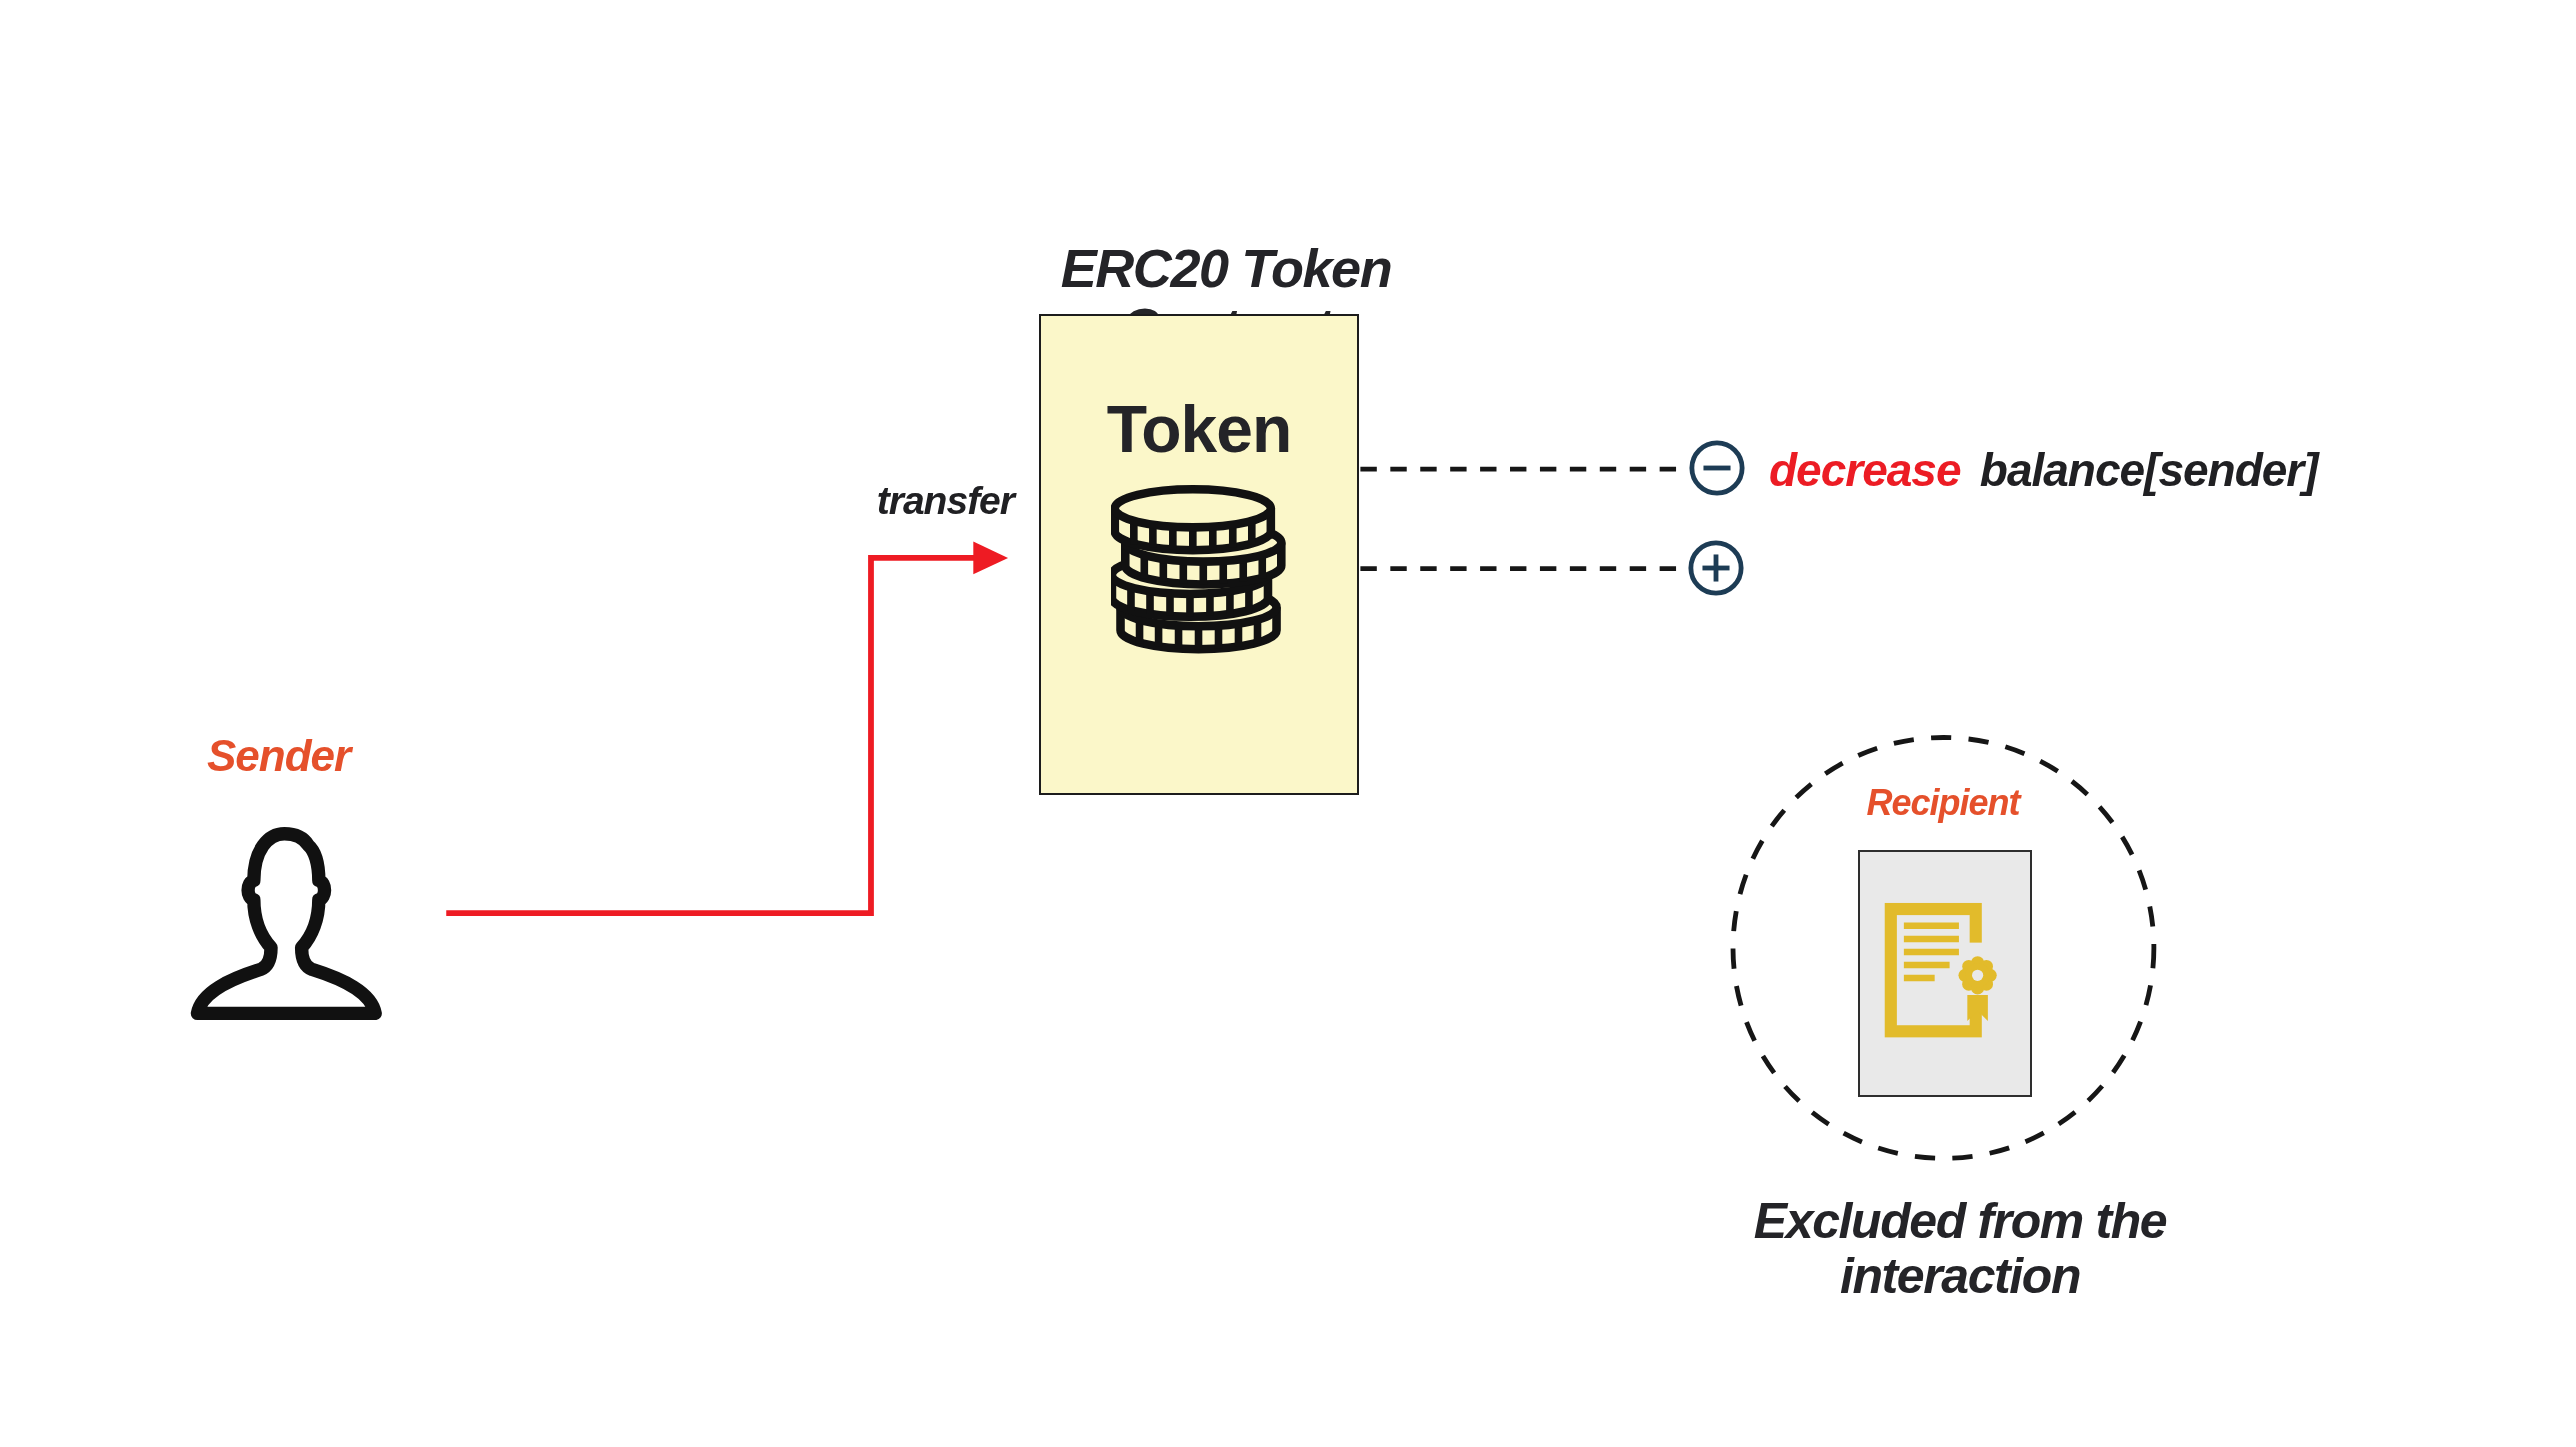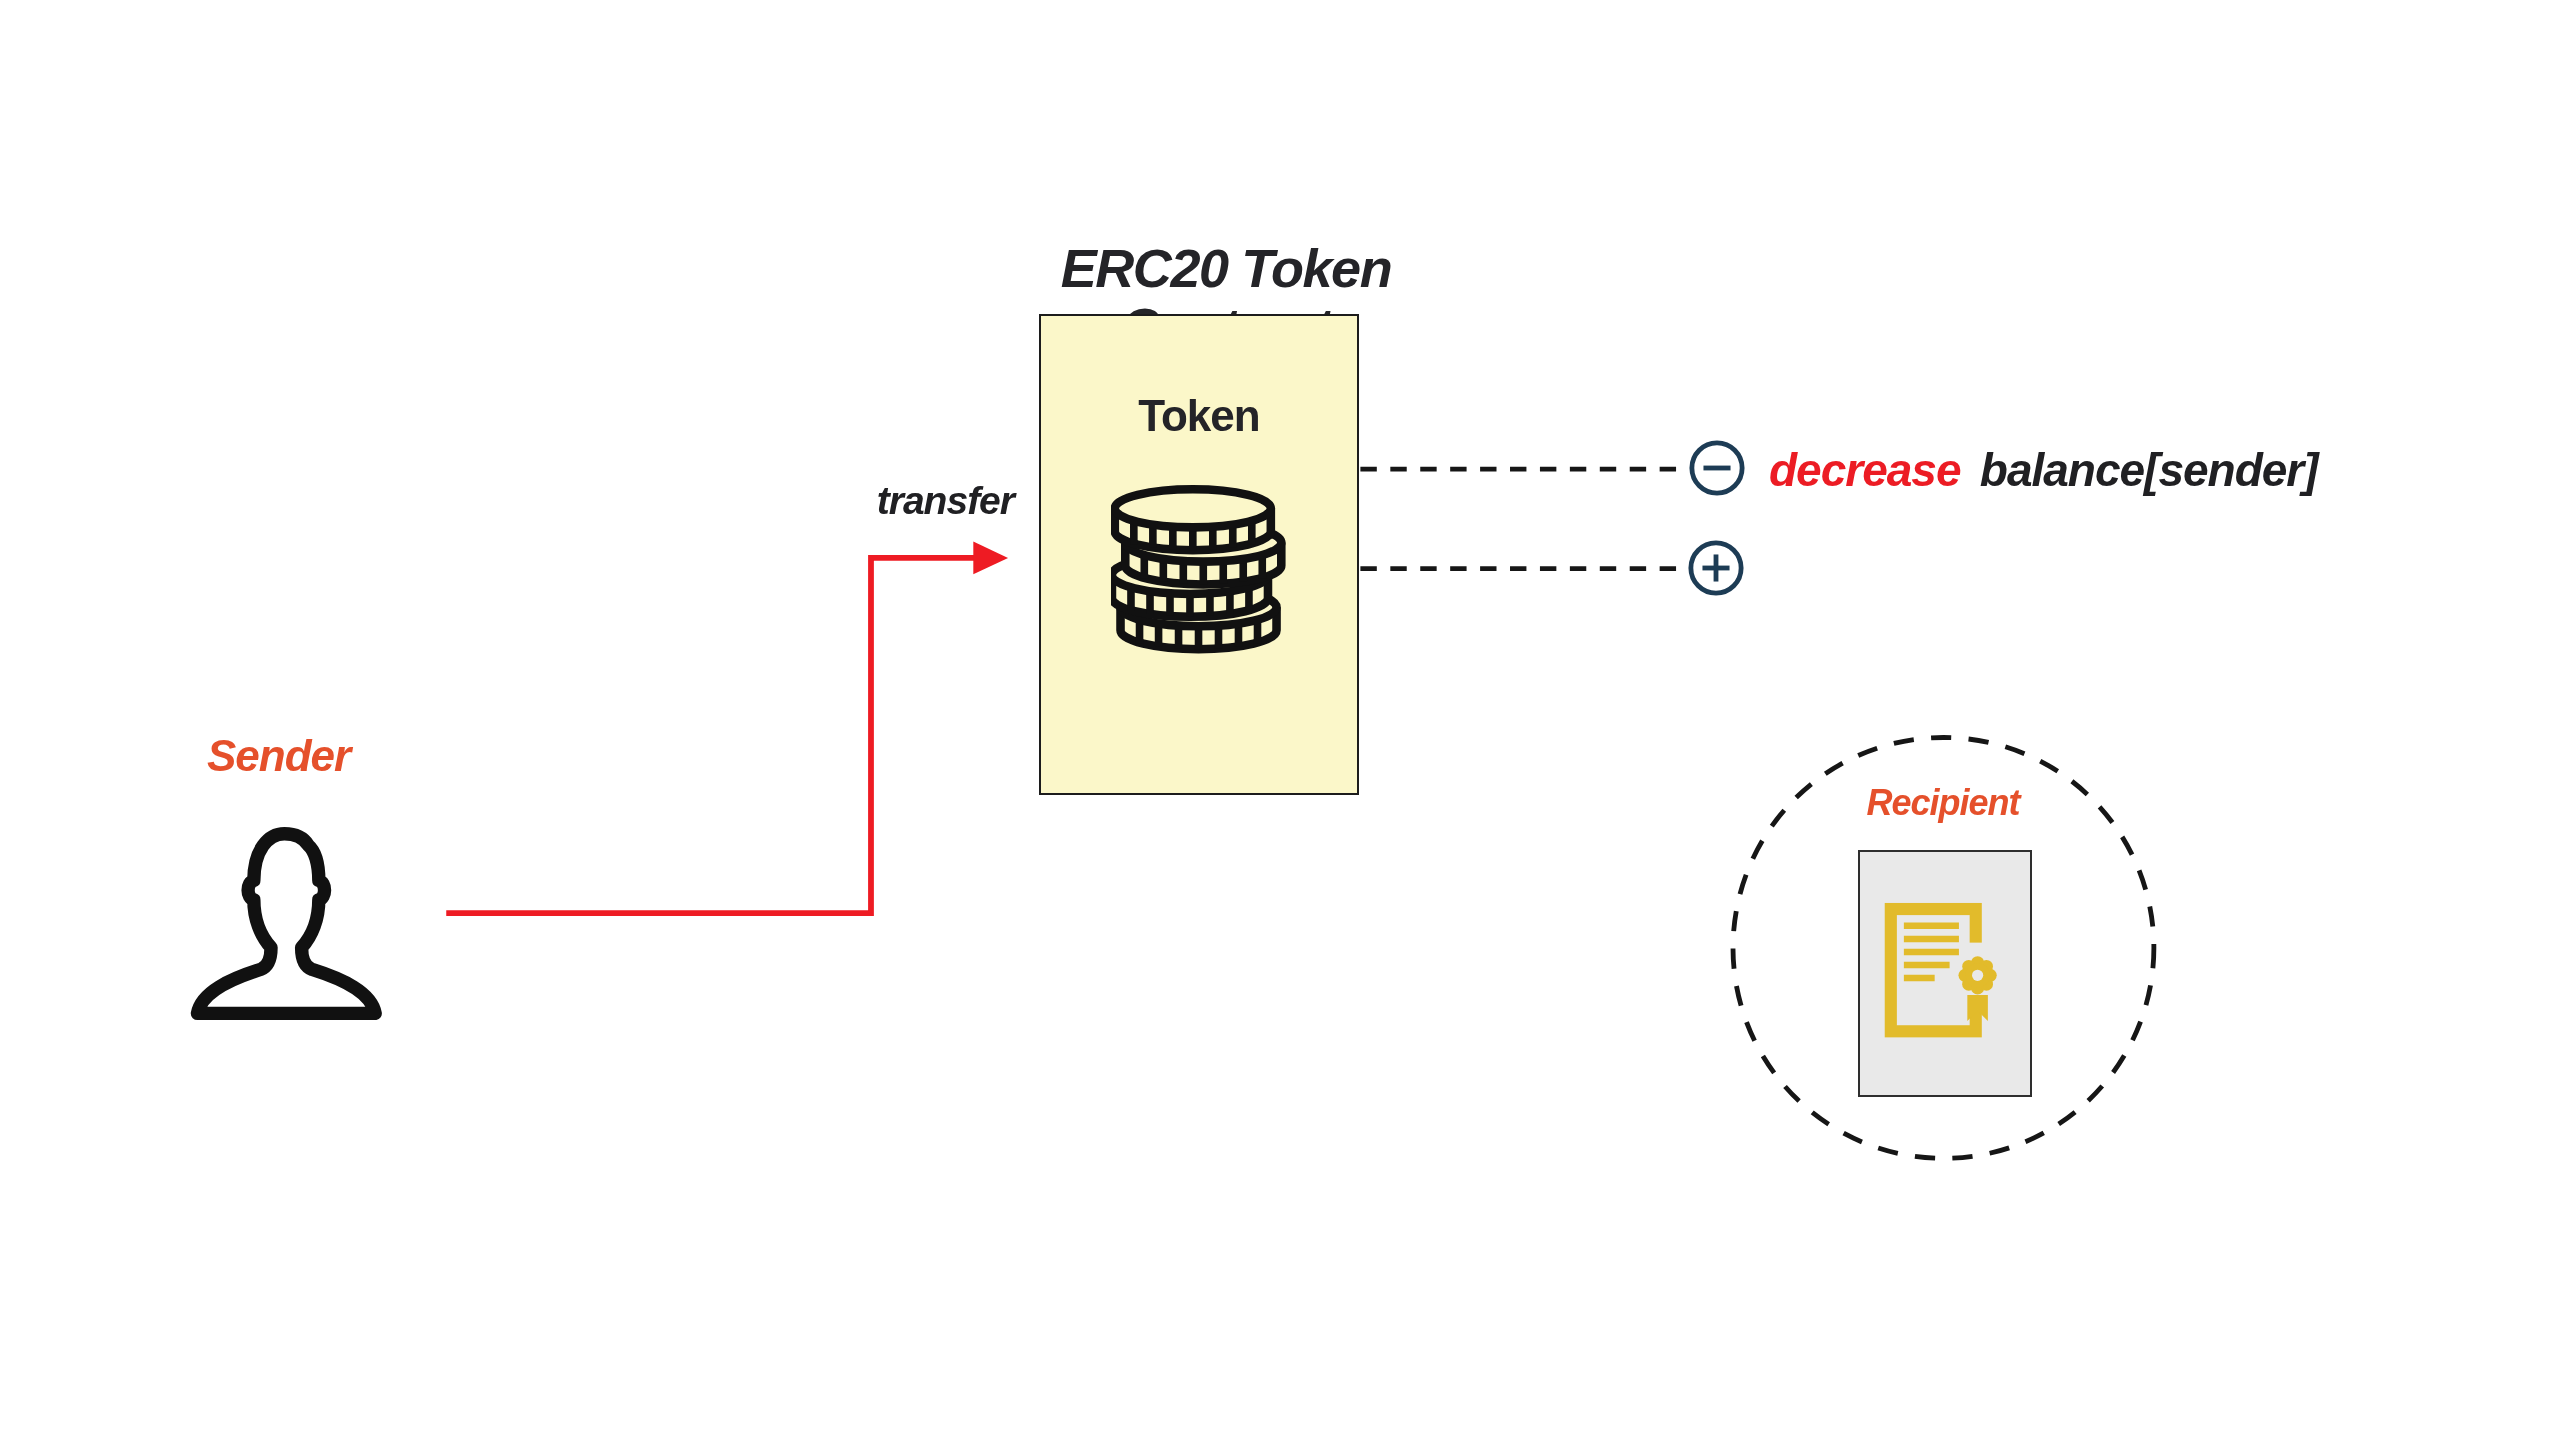--- a/index.html
+++ b/index.html
@@ -20,21 +20,21 @@
     color:var(--title-ink);letter-spacing:-1.4px;line-height:1.1;
   }
   .token-box{
     left:1039px;top:314px;width:320px;height:481px;
     background:var(--box-yellow);
     border:2.9px solid var(--box-border);
     box-sizing:border-box;
   }
   .token-label{
     position:absolute;left:0;top:75px;width:100%;text-align:center;
-    font-size:44px;font-weight:bold;color:var(--title-ink);letter-spacing:-1px;
+    font-size:66px;font-weight:bold;color:var(--title-ink);letter-spacing:-1px;
   }
   .coin-svg{position:absolute;left:70px;top:158px;width:176px;height:181px;}
 
   .transfer-label{
     left:848px;top:479px;width:166px;text-align:right;
     font-size:39px;font-weight:bold;font-style:italic;
     color:var(--ink);letter-spacing:-1px;
   }
   .sender-label{
     left:207px;top:731px;width:166px;
@@ -182,15 +182,16 @@
           <circle cx="116.5" cy="140.5" r="7"></circle>
           <circle cx="126" cy="144.5" r="7"></circle>
           <circle cx="135.5" cy="140.5" r="7"></circle>
           <circle cx="126" cy="131" r="13"></circle>
         </g>
         <circle class="gray-fill" cx="126" cy="131" r="6"></circle>
         <path class="gold-fill" d="M115,152 V180 L126,169 L137,180 V152 Z"></path>
       </g>
     </svg>
   </div>
+  <div class="abs excluded-caption">Excluded from the interaction</div>
 
 </div>
 
 
 </body></html>

